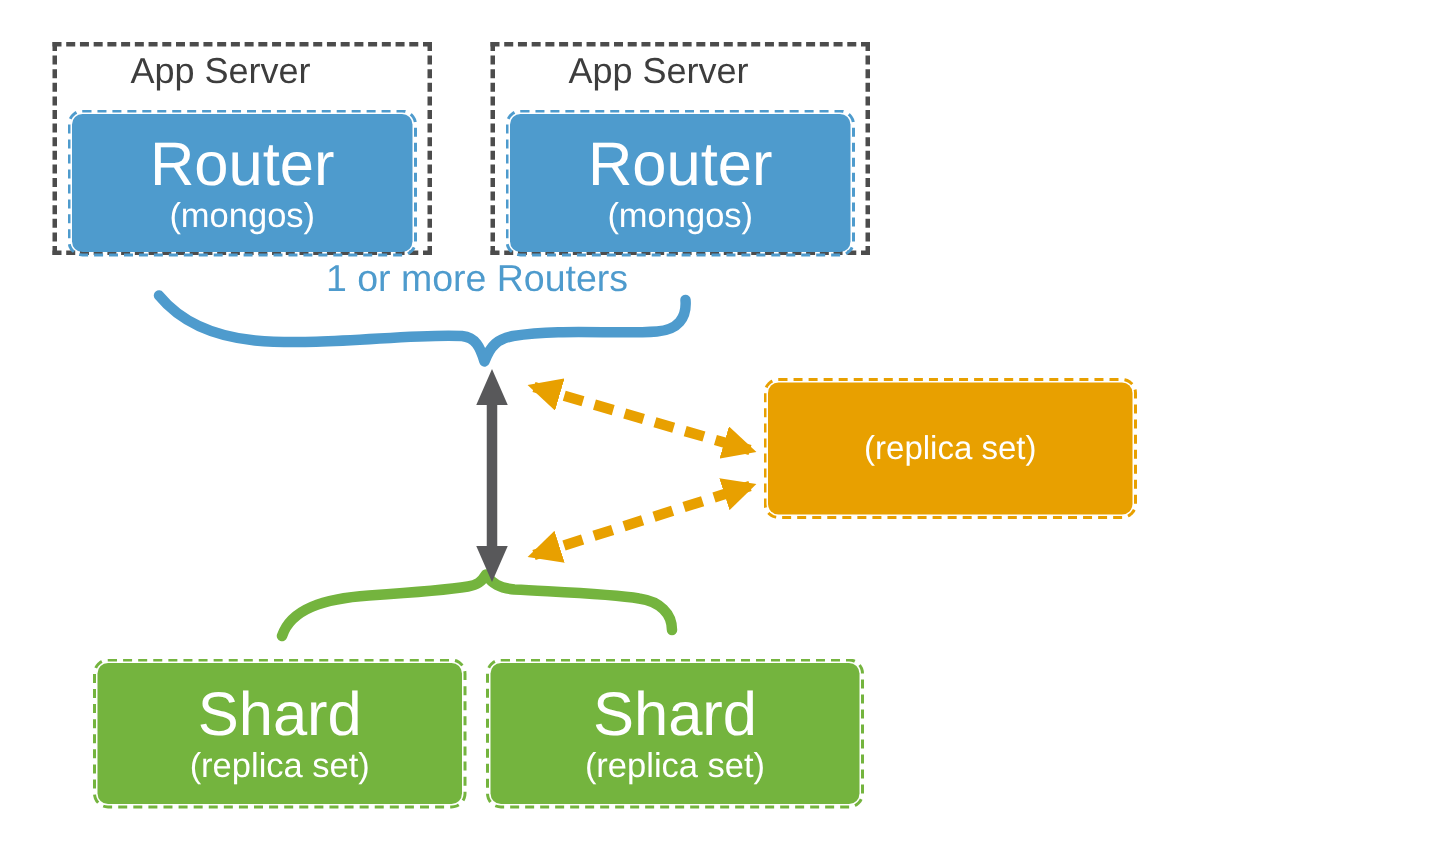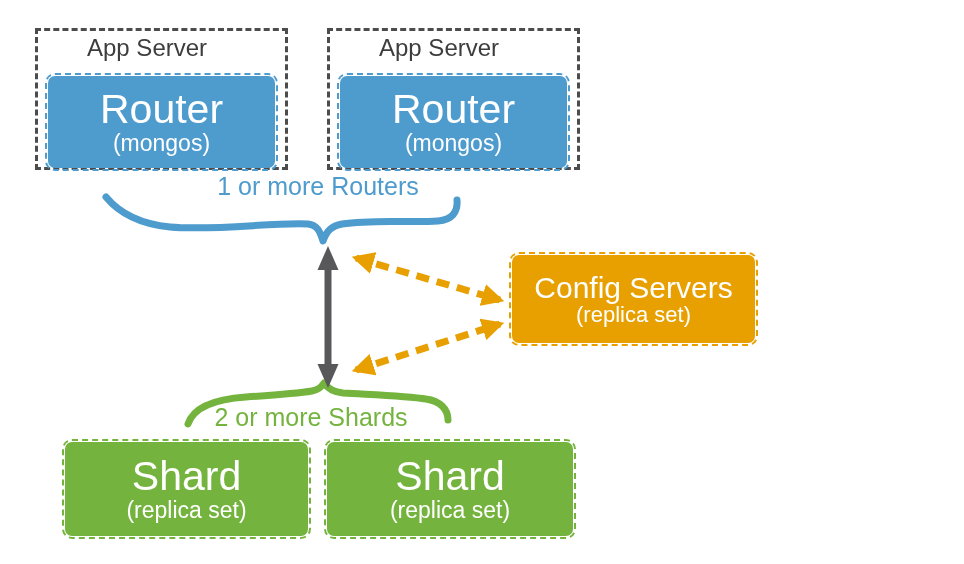--- a/index.html
+++ b/index.html
@@ -157,24 +157,22 @@
 
   <div class="appserver appserver-2" style="border-color: rgb(76, 76, 76);">
     <div class="as-label" style="color: rgb(61, 61, 61);">App Server</div>
     <div class="node router-node" style="background-color: rgb(78, 155, 205); outline-color: rgb(78, 155, 205);">
       <div class="node-title">Router</div>
       <div class="node-sub">(mongos)</div>
     </div>
   </div>
 
   <div class="brace-label routers-label" style="color: rgb(78, 155, 205);">1 or more Routers</div>
-  <div class="brace-label shards-label" style="color: rgb(116, 180, 62);">2 or more Shards</div>
 
   <div class="node config-node" style="background-color: rgb(232, 160, 0); outline-color: rgb(232, 160, 0);">
-    <div class="node-title">Config Servers</div>
     <div class="node-sub">(replica set)</div>
   </div>
 
   <div class="node shard-node shard-node-1" style="background-color: rgb(116, 180, 62); outline-color: rgb(116, 180, 62);">
     <div class="node-title">Shard</div>
     <div class="node-sub">(replica set)</div>
   </div>
 
   <div class="node shard-node shard-node-2" style="background-color: rgb(116, 180, 62); outline-color: rgb(116, 180, 62);">
     <div class="node-title">Shard</div>

